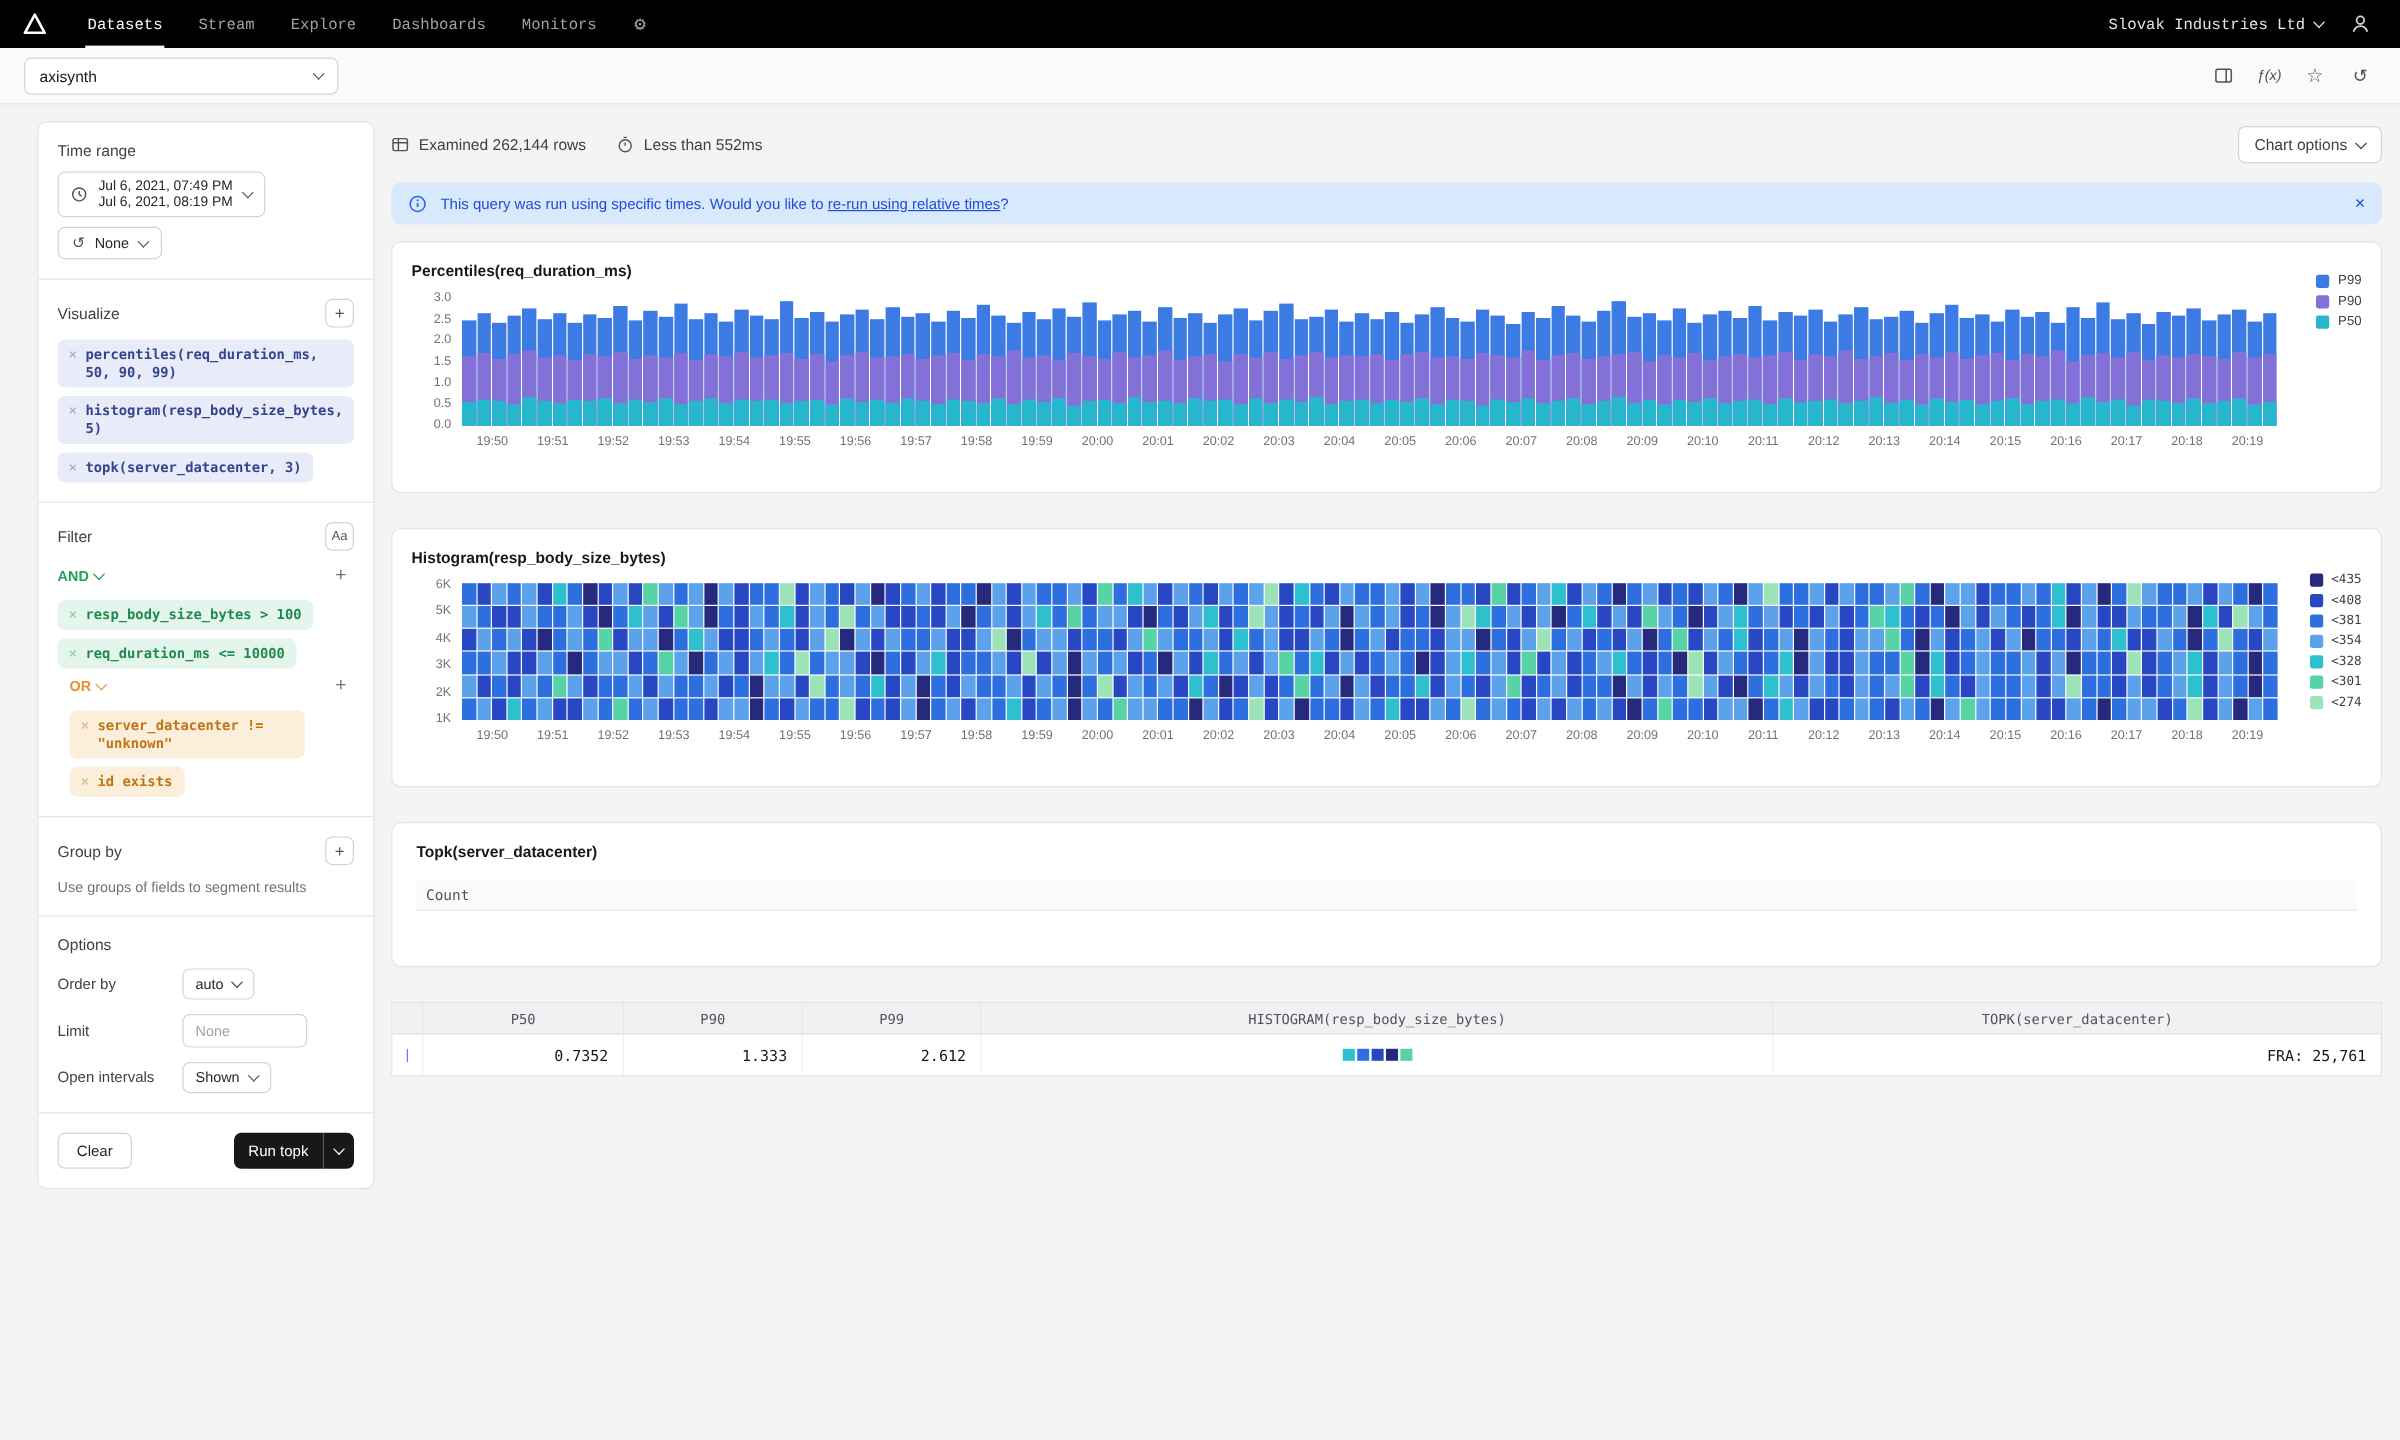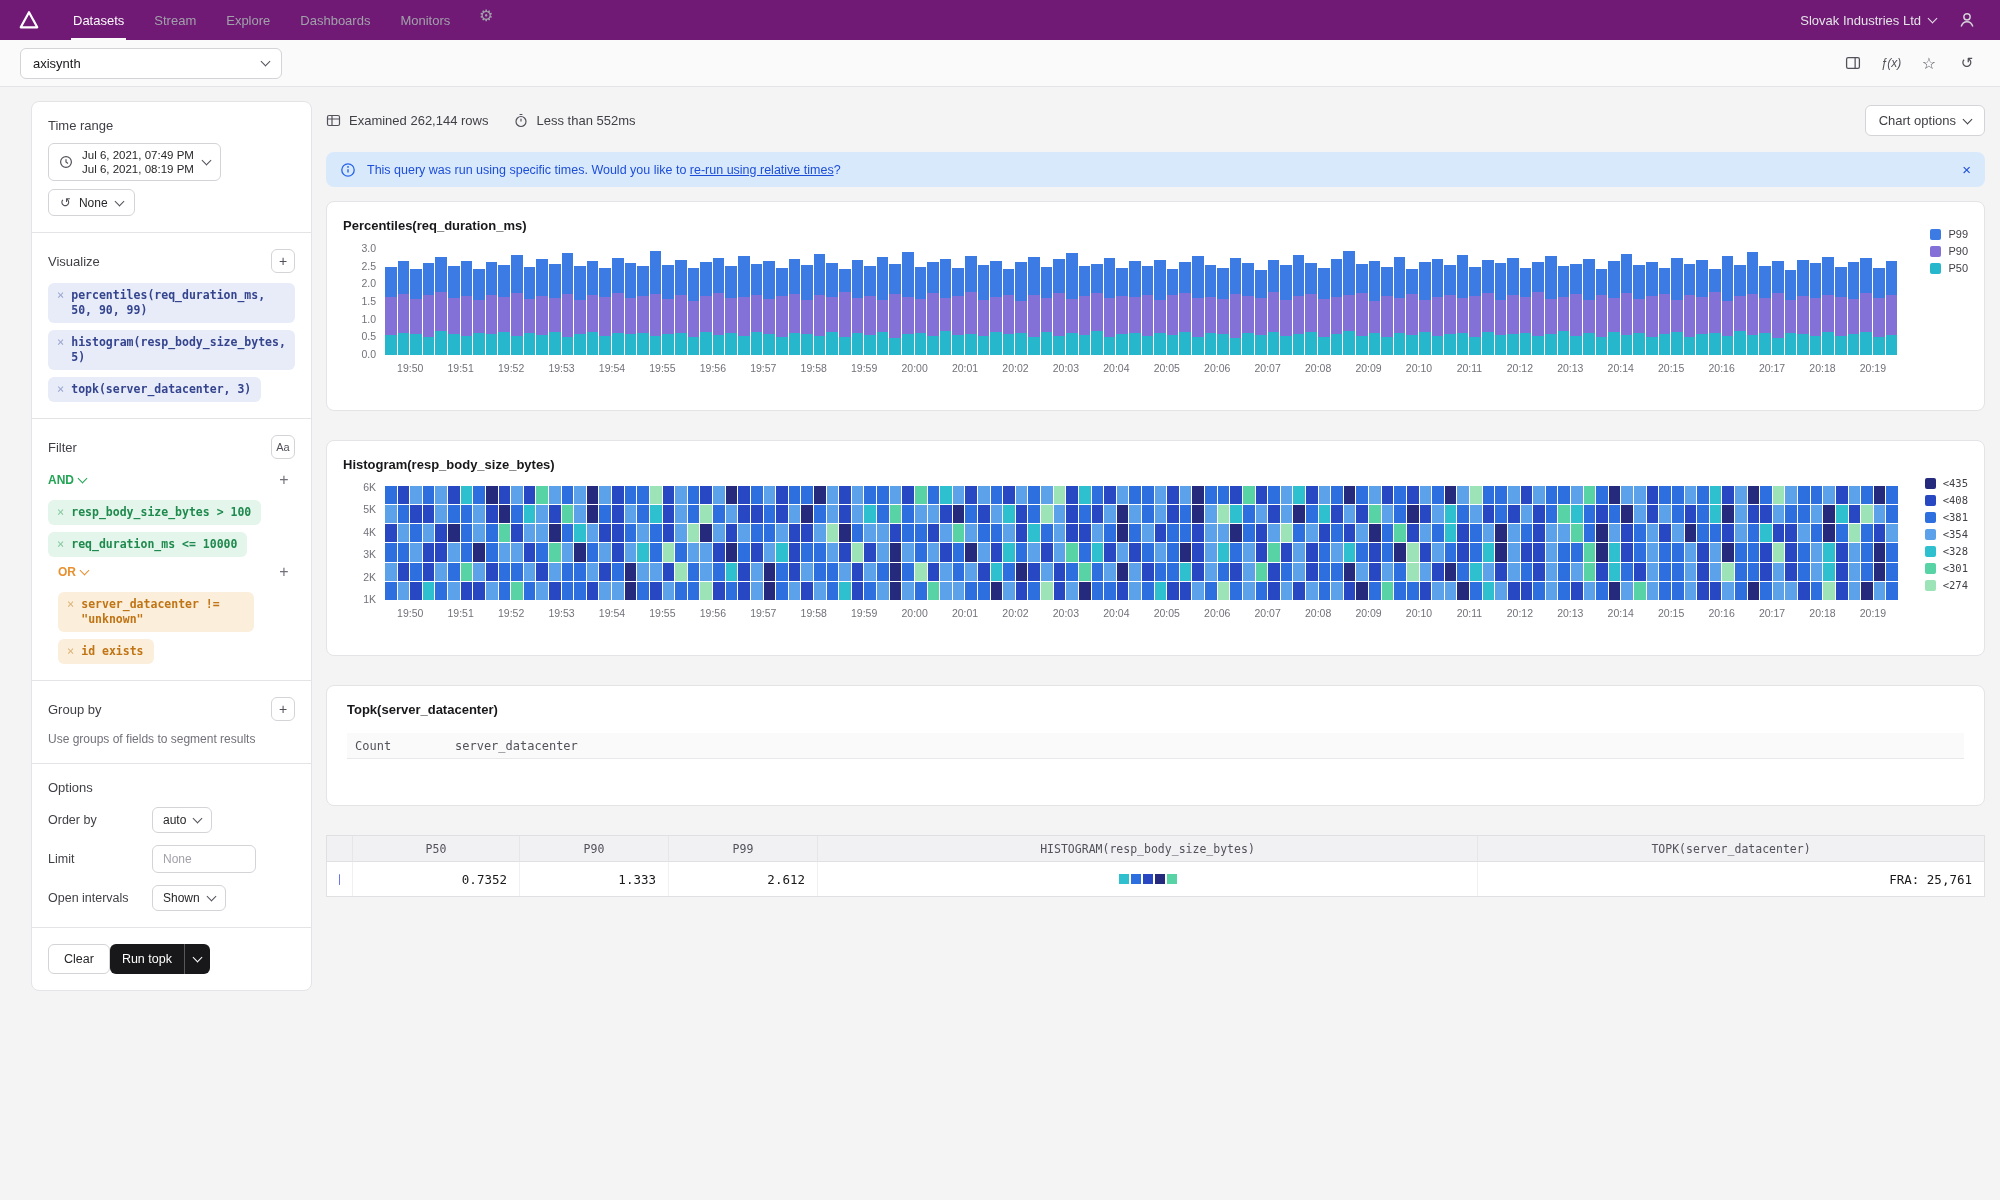--- a/index.html
+++ b/index.html
@@ -10,21 +10,21 @@
     color:#27272a; overflow:hidden; font-size:13px;
   }
   button { font-family:inherit; cursor:pointer; background:none; border:none; color:inherit; }
   .chev {
     display:inline-block; width:7px; height:7px;
     border-right:1.6px solid currentColor; border-bottom:1.6px solid currentColor;
     transform:rotate(45deg); margin-top:-3px; flex:none;
   }
 
   
-  .topnav { height:40px; background:#701a75; display:flex; padding:0 18px; }
+  .topnav { height:40px; background:#000000; display:flex; align-items:center; padding:0 18px;font-family:Liberation Mono, monospace; }
   .logo { display:flex; align-items:center; margin-right:18px; }
   .nav-items { display:flex; height:40px; }
   .nav-item { color:#a1a1aa; font-size:13px; padding:0 15px; height:100%; position:relative; }
   .nav-item.active { color:#fafafa; }
   .nav-item.active::after { content:""; position:absolute; left:13px; right:13px; bottom:0; height:2px; background:#fafafa; }
   .gear-btn { color:#a1a1aa; font-size:16px; margin-left:6px; width:30px; height:30px; }
   .nav-right { margin-left:auto; display:flex; align-items:center; gap:16px; }
   .org-switcher { display:flex; align-items:center; gap:8px; color:#e4e4e7; font-size:13px; }
 
   
@@ -62,21 +62,21 @@
   .op-btn { display:flex; align-items:center; gap:5px; font-size:12px; font-weight:700; }
   .op-and { color:#22a455; } .op-or { color:#e8902f; }
   .plus-plain { color:#71717a; font-size:16px; width:22px; height:22px; display:flex; align-items:center; justify-content:center; }
   .or-group { margin-left:10px; margin-top:2px; }
   .hint { font-size:12px; color:#71717a; line-height:16px; }
   .opt-row { display:flex; align-items:center; margin-top:12px; }
   .opt-row > label { width:104px; font-size:12.5px; color:#3f3f46; flex:none; }
   .select-sm { display:flex; align-items:center; gap:8px; border:1px solid #d4d4d8; border-radius:6px; background:#fff; padding:5px 10px; font-size:12px; color:#27272a; }
   .input-sm { width:104px; border:1px solid #d4d4d8; border-radius:6px; padding:6px 10px; font-size:12px; color:#27272a; font-family:inherit; }
   .input-sm::placeholder { color:#a1a1aa; }
-  .actions-row { display:flex; align-items:center; justify-content:flex-start; }
+  .actions-row { display:flex; align-items:center; justify-content:space-between; }
   .btn-clear { border:1px solid #d4d4d8; border-radius:6px; background:#fff; padding:7px 15px; font-size:12.5px; color:#27272a; }
   .btn-run { background:#18181b; color:#fff; border-radius:6px; display:flex; align-items:stretch; font-size:12.5px; overflow:hidden; }
   .btn-run .label { padding:8px 12px; }
   .btn-run .chev-sec { display:flex; align-items:center; padding:0 9px; border-left:1px solid rgba(255,255,255,.28); }
 
   
   .stats-row { display:flex; align-items:center; gap:26px; padding:4px 0 16px; }
   .stat { display:flex; align-items:center; gap:8px; font-size:13px; color:#3f3f46; }
   .chart-options-btn { margin-left:auto; display:flex; align-items:center; gap:8px; border:1px solid #d4d4d8; background:#fff; border-radius:6px; padding:7px 13px; font-size:13px; color:#3f3f46; }
   .banner { background:#d9e9fc; border-radius:8px; display:flex; align-items:center; gap:11px; padding:9px 14px; font-size:12.5px; color:#1d4ed8; margin-bottom:14px; }
@@ -1827,21 +1827,20 @@
             <span>&lt;274</span>
           </div>
         </div>
     </section>
 
     <section class="card topk-card">
       <div class="chart-title" style="margin-bottom:16px">Topk(server_datacenter)</div>
       <div class="topk-table">
         <div class="topk-head">
           <span class="tcol-count" id="topk-col-0">Count</span>
-          <span class="tcol-value" id="topk-col-1">server_datacenter</span>
         </div>
       </div>
     </section>
 
     <div class="summary" id="summary-table">
         <div class="sum-h"></div>
         <div class="sum-h">P50</div>
         <div class="sum-h">P90</div>
         <div class="sum-h">P99</div>
         <div class="sum-h">HISTOGRAM(resp_body_size_bytes)</div>

